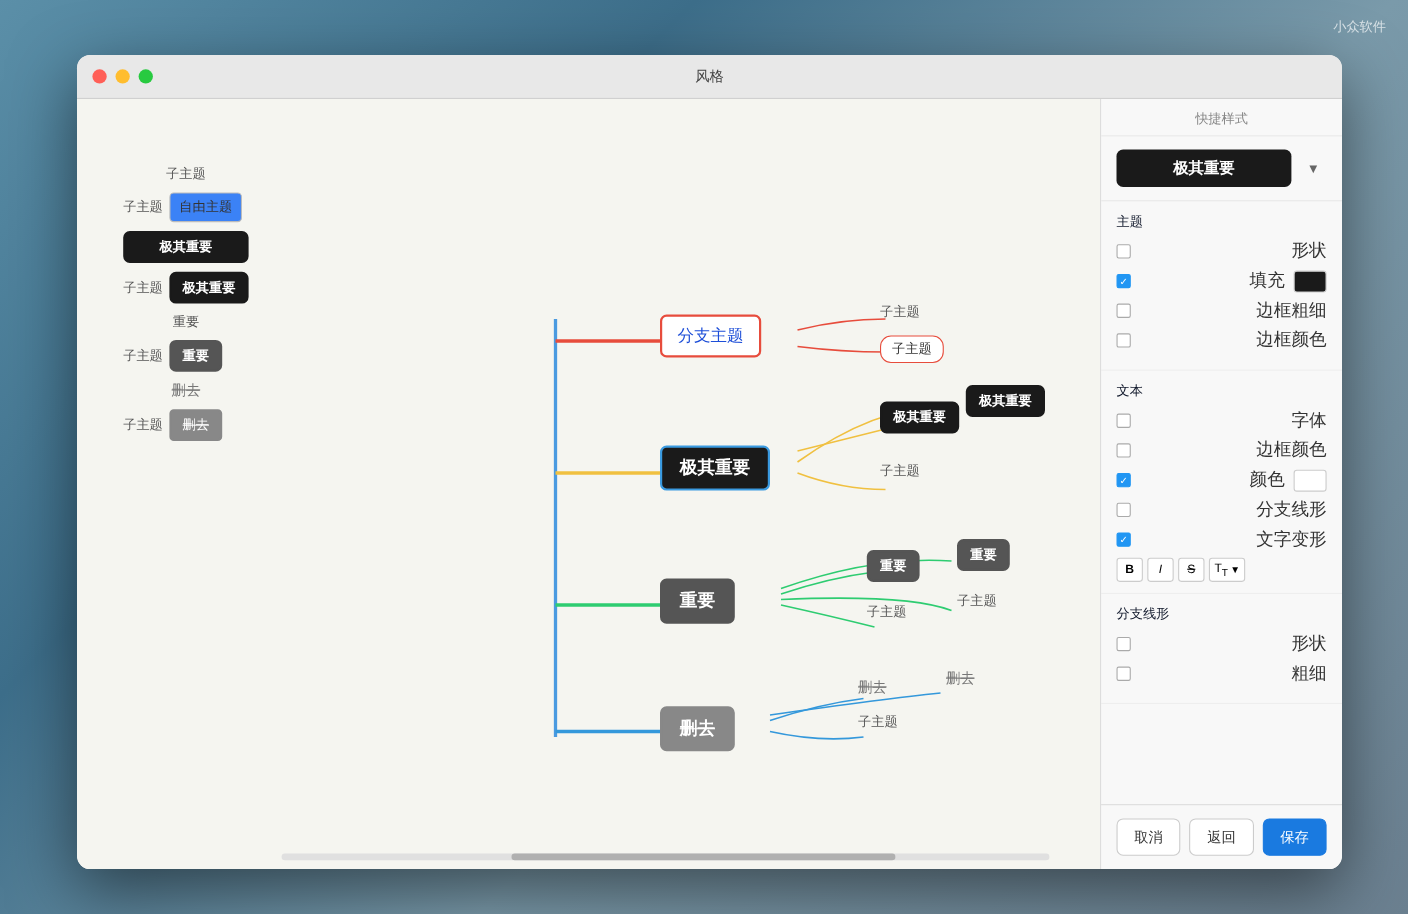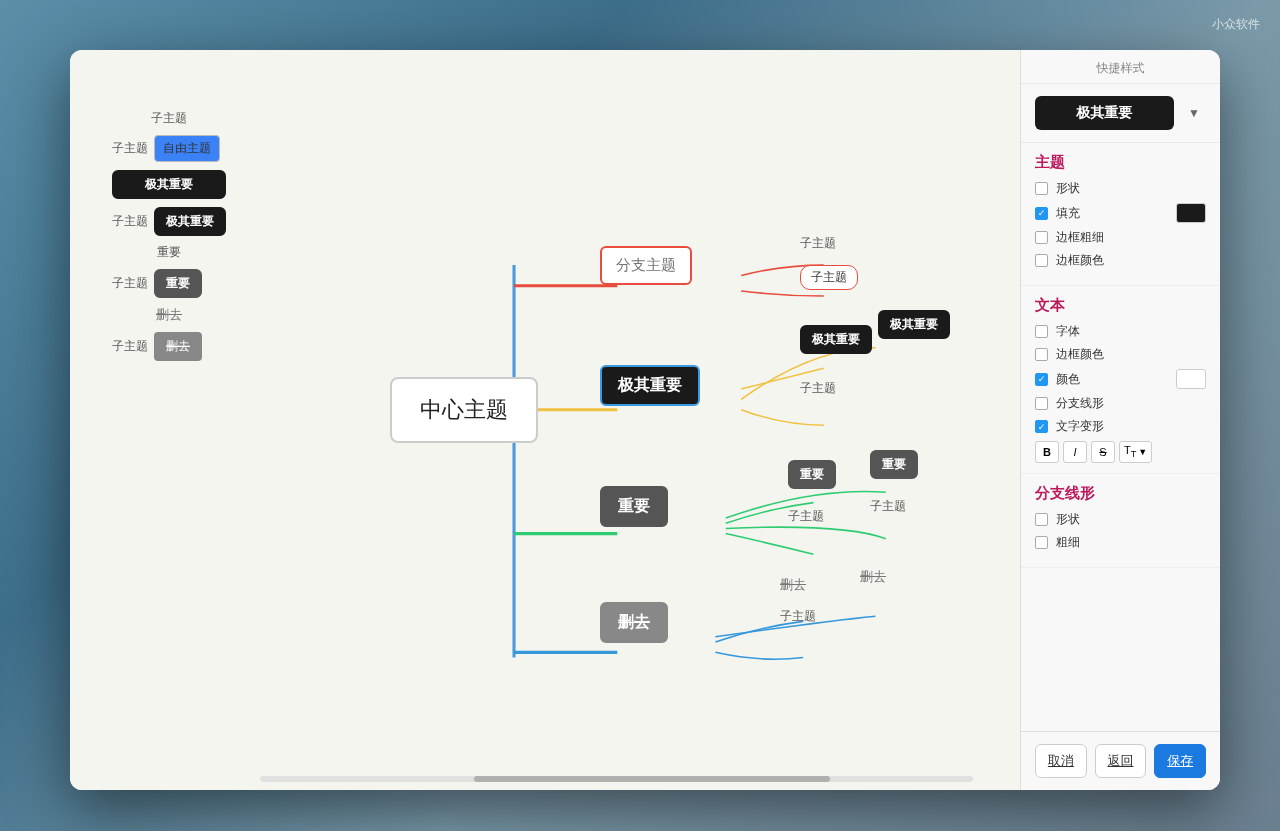--- a/index.html
+++ b/index.html
@@ -93,21 +93,21 @@
     .h-scrollbar-thumb {
       position: absolute;
       left: 30%;
       right: 20%;
       height: 6px;
       background: #b0b0b0;
       border-radius: 3px;
     }
     
     .right-panel {
-      width: 200px;
+      width: 220px;
       background: #f8f8f8;
       border-left: 1px solid #ddd;
       display: flex;
       flex-direction: column;
       overflow-y: auto;
       flex-shrink: 0;
     }
     .panel-header {
       padding: 10px 14px 6px;
       font-size: 12px;
@@ -142,35 +142,36 @@
       justify-content: center;
       font-size: 12px;
       color: #666;
       cursor: pointer;
     }
     .section {
       padding: 10px 14px;
       border-bottom: 1px solid #eee;
     }
     .section-title {
-      font-size: 15px;
-      color: #be185d;
-      font-weight: 700;
+      font-size: 12px;
+      color: #0f172a;
+      font-weight: 400;
       margin-bottom: 8px;
     }
     .option-row {
       display: flex;
       align-items: center;
       gap: 8px;
       margin-bottom: 6px;
     }
     .option-row label {
-      font-size: 12px;
+      font-size: 16px;
       color: #333;
       flex: 1;
+      text-align: right;
     }
     .checkbox {
       width: 13px;
       height: 13px;
       border: 1px solid #aaa;
       border-radius: 2px;
       background: white;
       flex-shrink: 0;
     }
     .checkbox.checked {
@@ -235,21 +236,20 @@
     .footer-btn {
       flex: 1;
       padding: 7px;
       border: 1px solid #ccc;
       border-radius: 6px;
       background: white;
       font-size: 13px;
       cursor: pointer;
       font-family: -apple-system, "PingFang SC", sans-serif;
       color: #333;
-      text-decoration: underline;
     }
     .footer-btn.save {
       background: #1a7ae0;
       color: white;
       border-color: #1a7ae0;
     }
     
     .mm-node {
       position: absolute;
       display: flex;
@@ -266,21 +266,21 @@
       font-weight: normal;
       padding: 16px 28px;
       color: #222;
     }
     .branch-red {
       background: white;
       border: 2px solid #e74c3c;
       border-radius: 6px;
       font-size: 15px;
       padding: 8px 14px;
-      color: #737373;
+      color: #1d4ed8;
     }
     .node-important {
       background: #1a1a1a;
       border: 2px solid #1a1a1a;
       border-radius: 6px;
       font-size: 14px;
       padding: 6px 12px;
       color: white;
       font-weight: bold;
     }
@@ -348,20 +348,28 @@
   </style>
 </head>
 <body>
 
 <div class="bg-overlay"></div>
 
 <div class="watermark">小众软件</div>
 
 <div class="window">
 
+  <div class="titlebar">
+    <div class="traffic-lights">
+      <div class="traffic-light tl-red"></div>
+      <div class="traffic-light tl-yellow"></div>
+      <div class="traffic-light tl-green"></div>
+    </div>
+    <span class="title-text">风格</span>
+  </div>
 
   <div class="window-body">
 
     <div class="mindmap-area">
       <svg class="mm-connections" viewBox="0 0 920 700">
 
         <line x1="430" y1="200" x2="430" y2="580" stroke="#4a9ae0" stroke-width="3"></line>
 
         <path d="M430 220 Q480 220 530 220" fill="none" stroke="#e74c3c" stroke-width="3"></path>
 
@@ -382,23 +390,20 @@
         <path d="M430 575 Q480 575 530 575" fill="none" stroke="#3498db" stroke-width="3"></path>
 
         <path d="M625 565 Q670 550 710 545" fill="none" stroke="#3498db" stroke-width="1.5"></path>
         <path d="M625 575 Q670 585 710 580" fill="none" stroke="#3498db" stroke-width="1.5"></path>
         <path d="M625 560 Q730 545 780 540" fill="none" stroke="#3498db" stroke-width="1.5"></path>
 
         <path d="M650 210 Q690 200 730 200" fill="none" stroke="#e74c3c" stroke-width="1.5"></path>
         <path d="M650 225 Q690 230 730 230" fill="none" stroke="#e74c3c" stroke-width="1.5"></path>
       </svg>
 
-      <div class="mm-node center-node" style="left: 320px; top: 360px; transform: translateY(-50%);">
-        <span>中心主题</span>
-      </div>
 
       <div class="mm-node branch-red" style="left: 530px; top: 196px;">
         <span>分支主题</span>
       </div>
 
       <div class="mm-node node-small" style="left: 730px; top: 185px;">子主题</div>
       <div class="mm-node node-small" style="left: 730px; top: 215px; background: white; border: 1px solid #e74c3c; border-radius: 10px; padding: 3px 10px; font-size: 12px; color: #333;">子主题</div>
 
       <div class="mm-node node-important-selected" style="left: 530px; top: 315px;">
         <span>极其重要</span>

